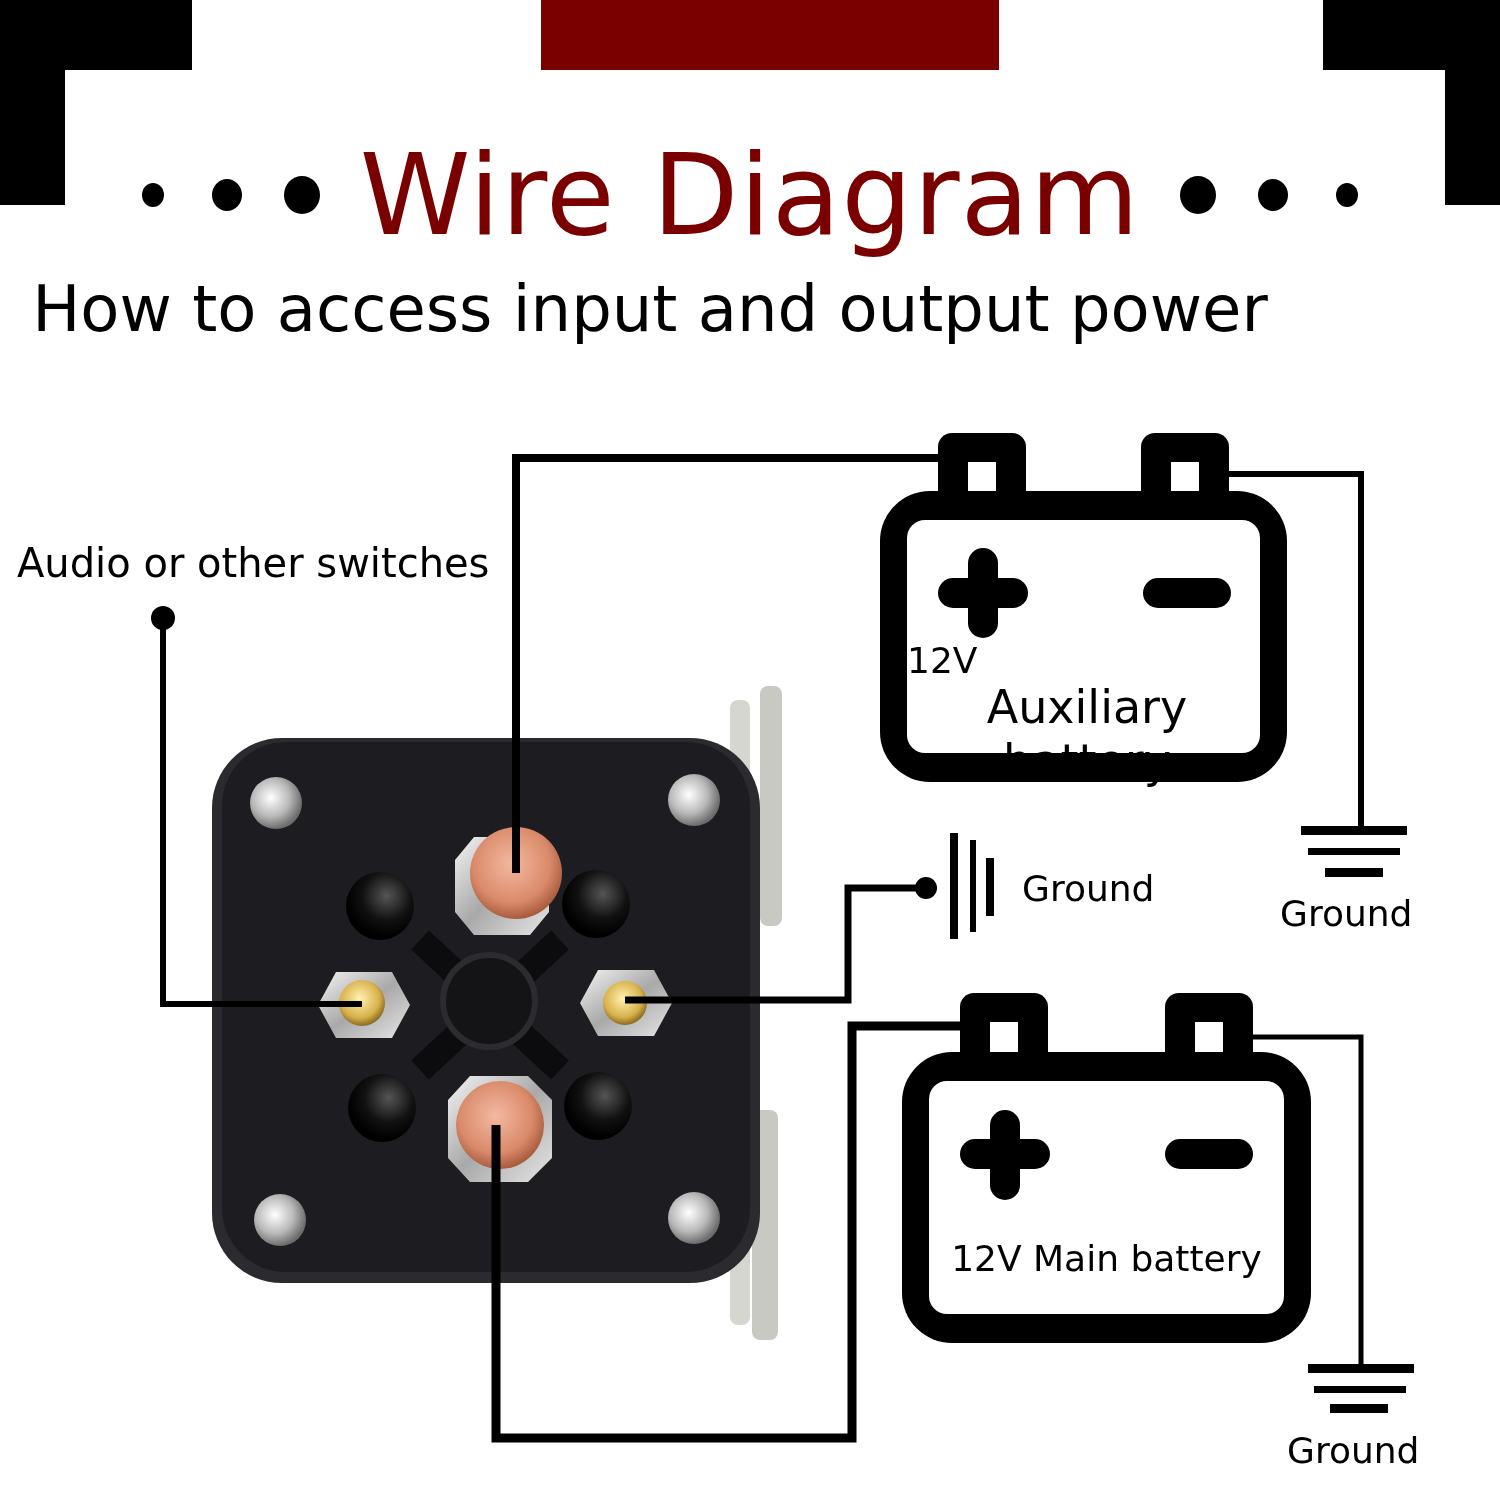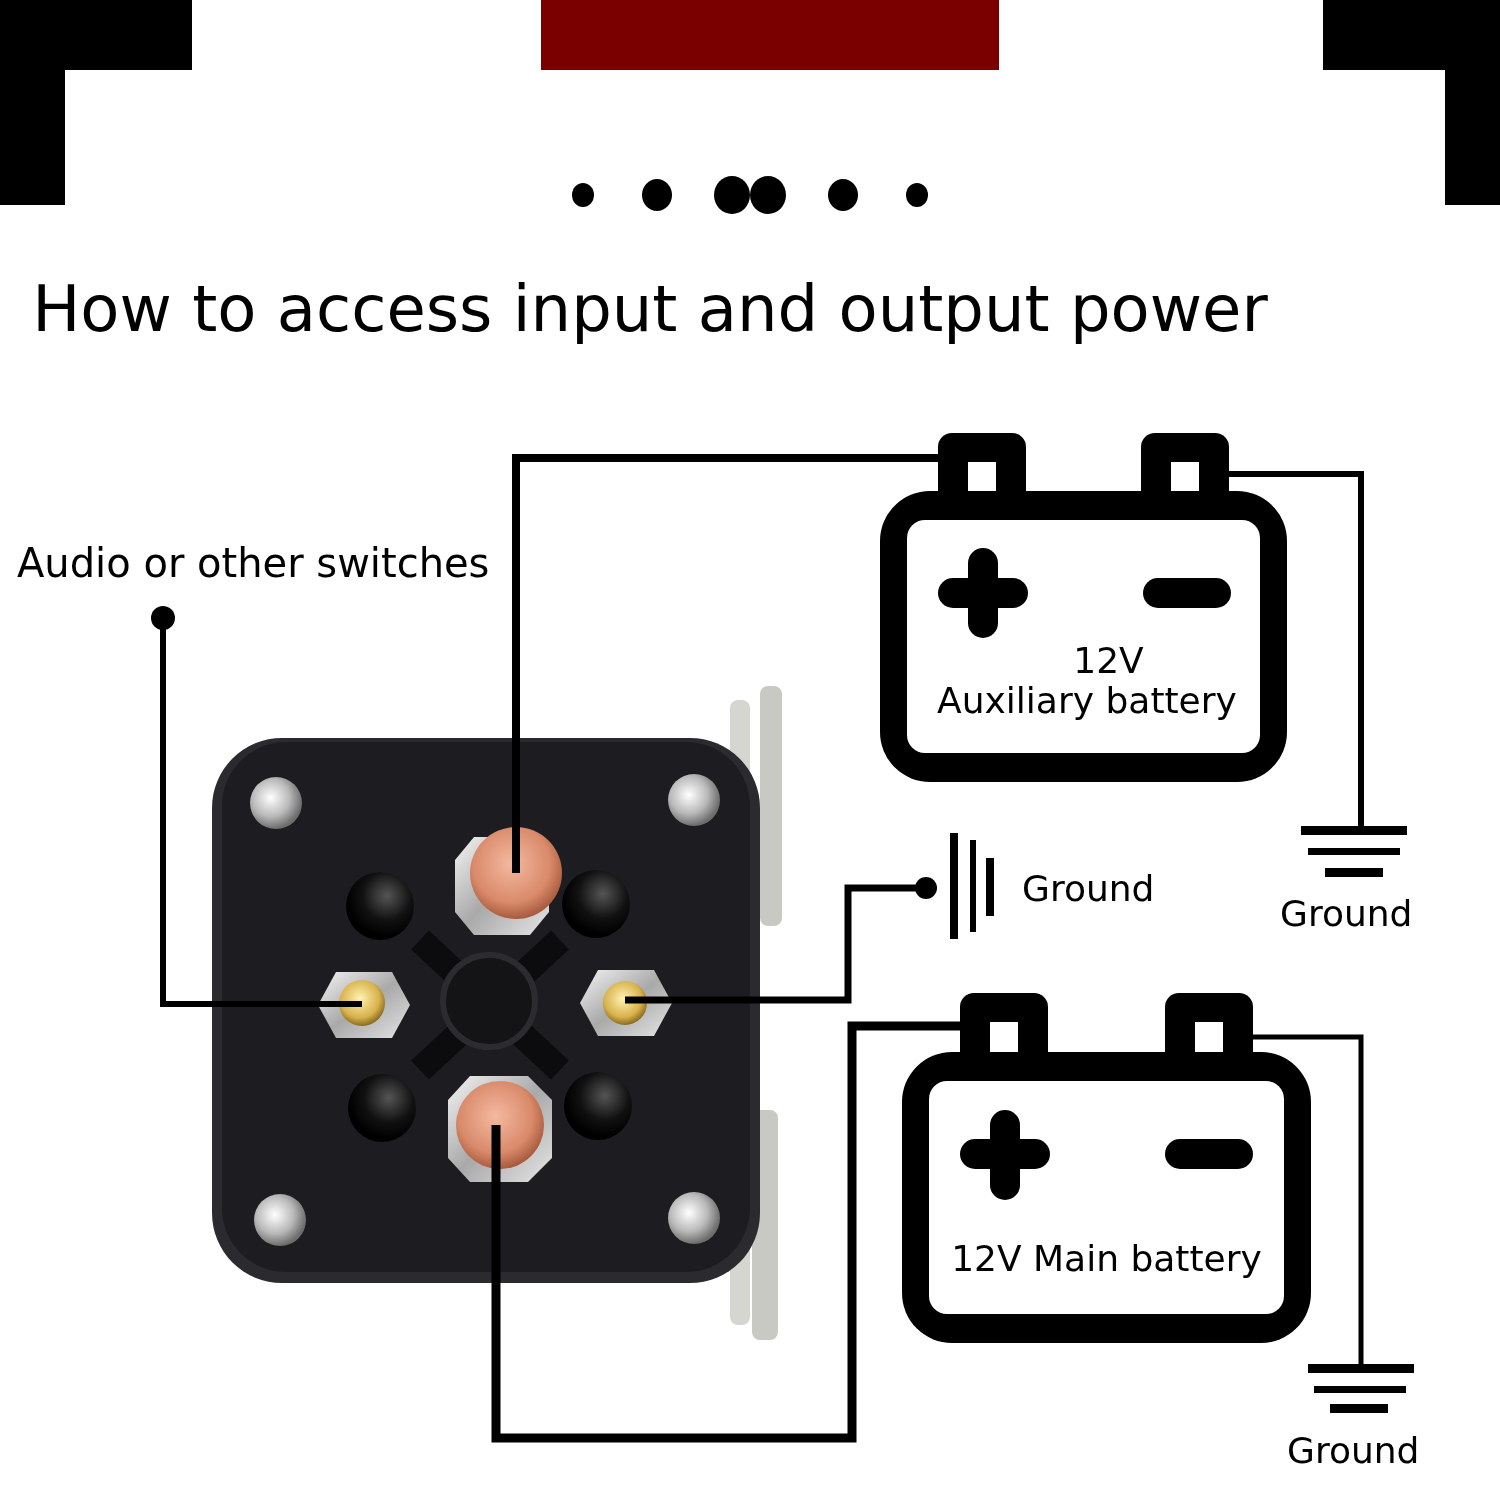--- a/index.html
+++ b/index.html
@@ -24,20 +24,21 @@
 <div class="abs corner-bar" style="left:0;top:0;width:192px;height:70px;"></div>
 <div class="abs corner-bar" style="left:0;top:0;width:65px;height:205px;"></div>
 <div class="abs top-bar" style="left:541px;top:0;width:458px;height:70px;"></div>
 <div class="abs corner-bar" style="left:1323px;top:0;width:177px;height:70px;"></div>
 <div class="abs corner-bar" style="left:1445px;top:0;width:55px;height:205px;"></div>
 
 <div class="title-row">
   <span class="dot" style="width:22px;height:24px;margin-right:48px;"></span>
   <span class="dot" style="width:30px;height:32px;margin-right:42px;"></span>
   <span class="dot" style="width:36px;height:38px;"></span>
+  <span class="title">Wire Diagram</span>
   <span class="dot" style="width:36px;height:38px;margin-right:42px;"></span>
   <span class="dot" style="width:30px;height:32px;margin-right:48px;"></span>
   <span class="dot" style="width:22px;height:24px;"></span>
 </div>
 
 <div class="subtitle">How to access input and output power</div>
 
 <svg width="1500" height="1500" viewBox="0 0 1500 1500">
   <defs>
     <radialGradient id="copper" cx="45%" cy="40%" r="60%">
@@ -163,20 +164,20 @@
     <g fill="#000">
       <rect x="960" y="1139" width="90" height="30" rx="15"></rect>
       <rect x="990" y="1110" width="30" height="90" rx="15"></rect>
     </g>
     <rect x="1165" y="1139" width="88" height="30" rx="15" fill="#000"></rect>
   </g>
 </svg>
 
 <div class="label" style="left:17px;top:540px;font-size:40px;">Audio or other switches</div>
 
-<div class="label" style="left:907px;width:403px;top:640px;text-align:center;font-size:36px;">12V</div>
-<div class="label" style="left:907px;width:360px;top:680px;text-align:center;font-size:36px;">Auxiliary battery</div>
+<div class="label" style="left:907px;width:403px;top:640px;text-align:left;font-size:36px;">12V</div>
+<div class="label" style="left:907px;width:360px;top:680px;text-align:center;font-size:46px;">Auxiliary battery</div>
 
 <div class="label" style="left:929px;width:355px;top:1238px;text-align:center;font-size:36px;">12V Main battery</div>
 
 <div class="label" style="left:1022px;top:868px;font-size:36px;">Ground</div>
 <div class="label" style="left:1280px;top:893px;font-size:36px;">Ground</div>
 <div class="label" style="left:1287px;top:1430px;font-size:36px;">Ground</div>
 
 </body></html>

